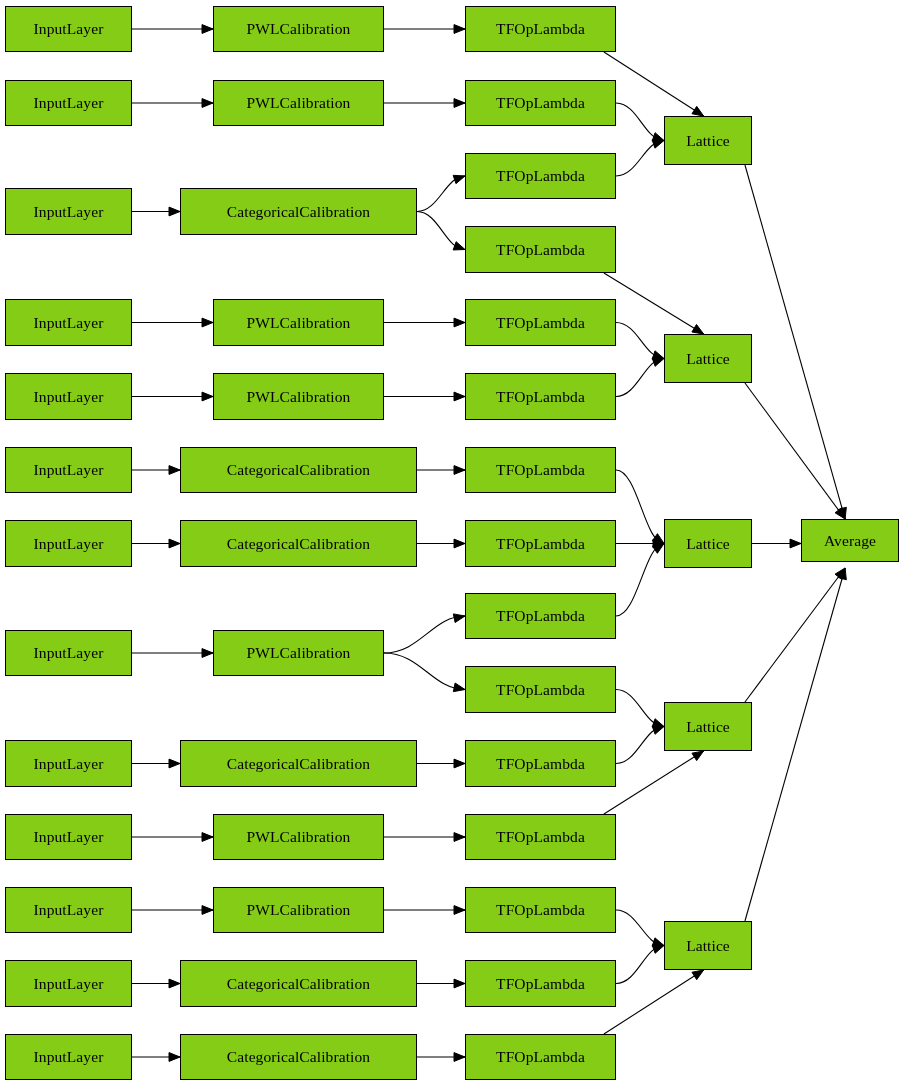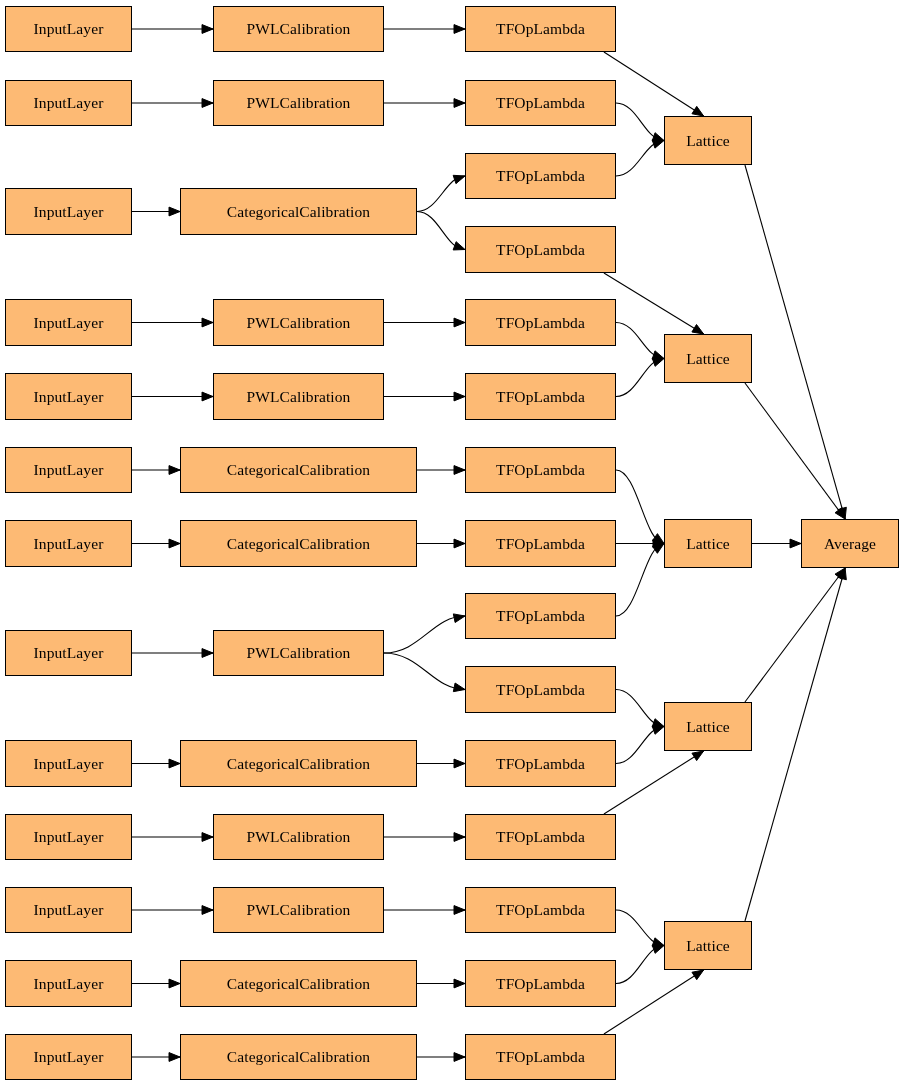--- a/index.html
+++ b/index.html
@@ -12,21 +12,21 @@
     width: 905px;
     height: 1087px;
     background: #ffffff;
     overflow: hidden;
     font-family: "Liberation Serif", "DejaVu Serif", serif;
   }
   .node {
     position: absolute;
     box-sizing: border-box;
     border: 1px solid #000000;
-    background: #fdba74;
+    background: #84cc16;
     display: flex;
     align-items: center;
     justify-content: center;
     color: #000000;
     font-size: 15.5px;
     line-height: 1;
     white-space: nowrap;
     letter-spacing: 0.1px;
   }
   svg.edges {
@@ -190,15 +190,15 @@
       <div class="node" style="left: 465px; top: 740px; width: 151px; height: 47px;">TFOpLambda</div>
       <div class="node" style="left: 465px; top: 814px; width: 151px; height: 46px;">TFOpLambda</div>
       <div class="node" style="left: 465px; top: 887px; width: 151px; height: 46px;">TFOpLambda</div>
       <div class="node" style="left: 465px; top: 960px; width: 151px; height: 47px;">TFOpLambda</div>
       <div class="node" style="left: 465px; top: 1034px; width: 151px; height: 46px;">TFOpLambda</div>
       <div class="node" style="left: 664px; top: 116px; width: 88px; height: 49px;">Lattice</div>
       <div class="node" style="left: 664px; top: 334px; width: 88px; height: 49px;">Lattice</div>
       <div class="node" style="left: 664px; top: 519px; width: 88px; height: 49px;">Lattice</div>
       <div class="node" style="left: 664px; top: 702px; width: 88px; height: 49px;">Lattice</div>
       <div class="node" style="left: 664px; top: 921px; width: 88px; height: 49px;">Lattice</div>
-      <div class="node" style="left: 801px; top: 519px; width: 98px; height: 49px;">Average</div>
+      <div class="node" style="left: 801px; top: 519px; width: 98px; height: 43px;">Average</div>
     </div>
 </div>
 
 </body></html>

